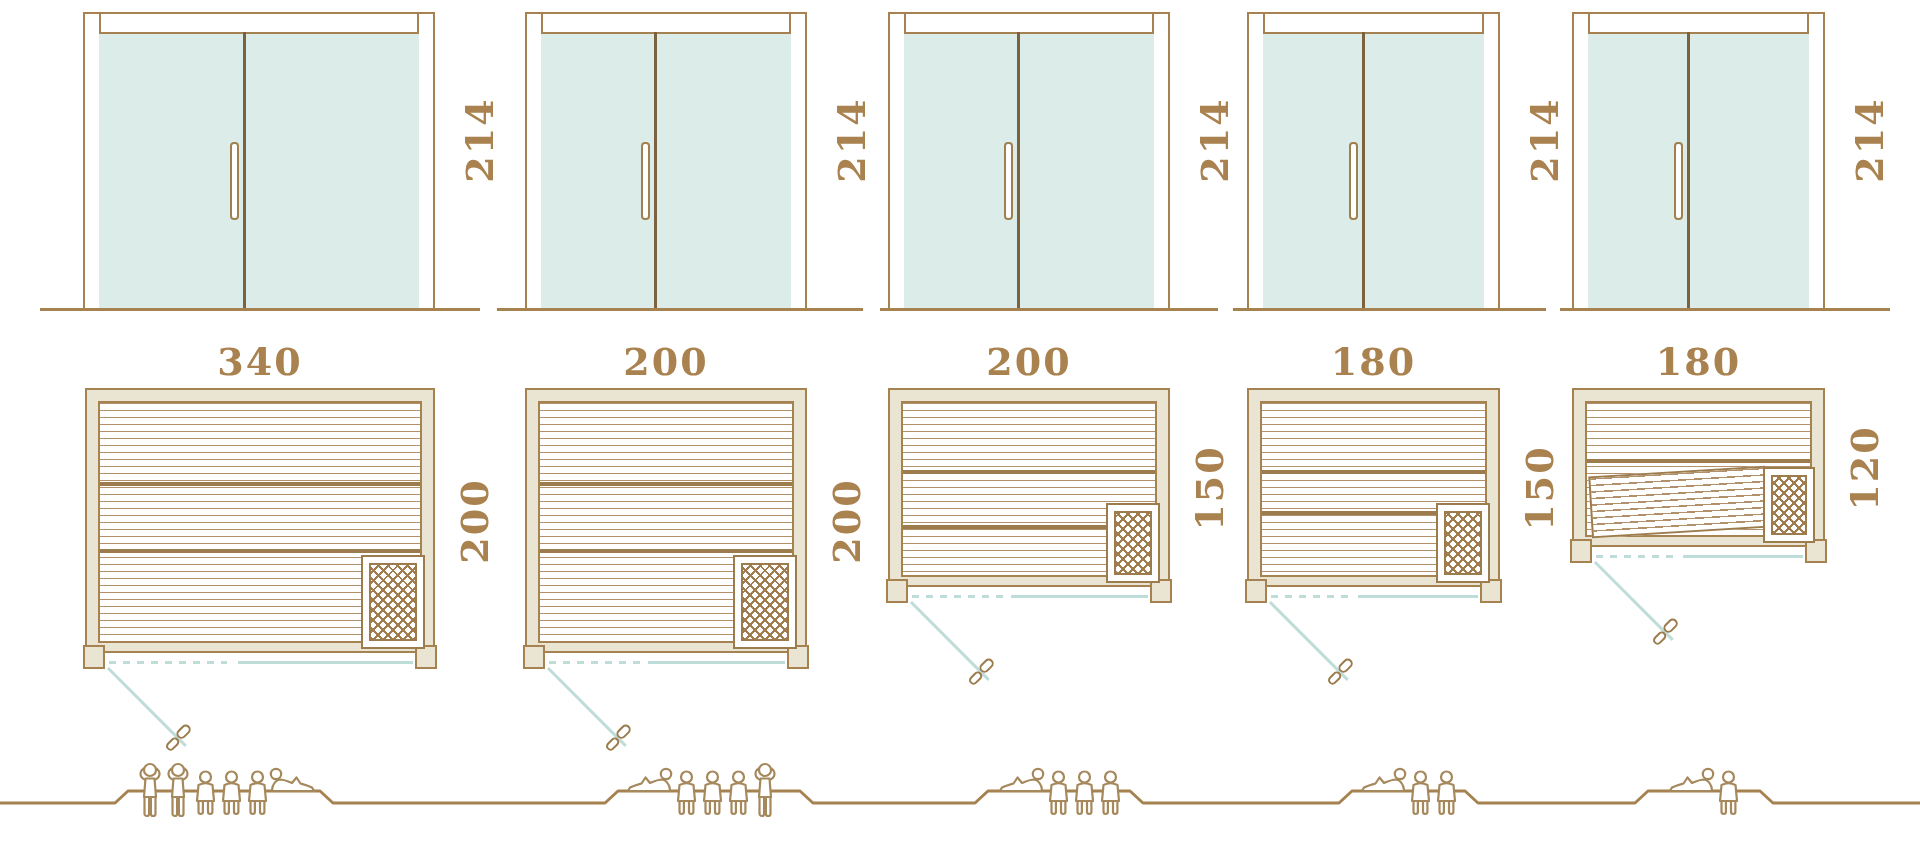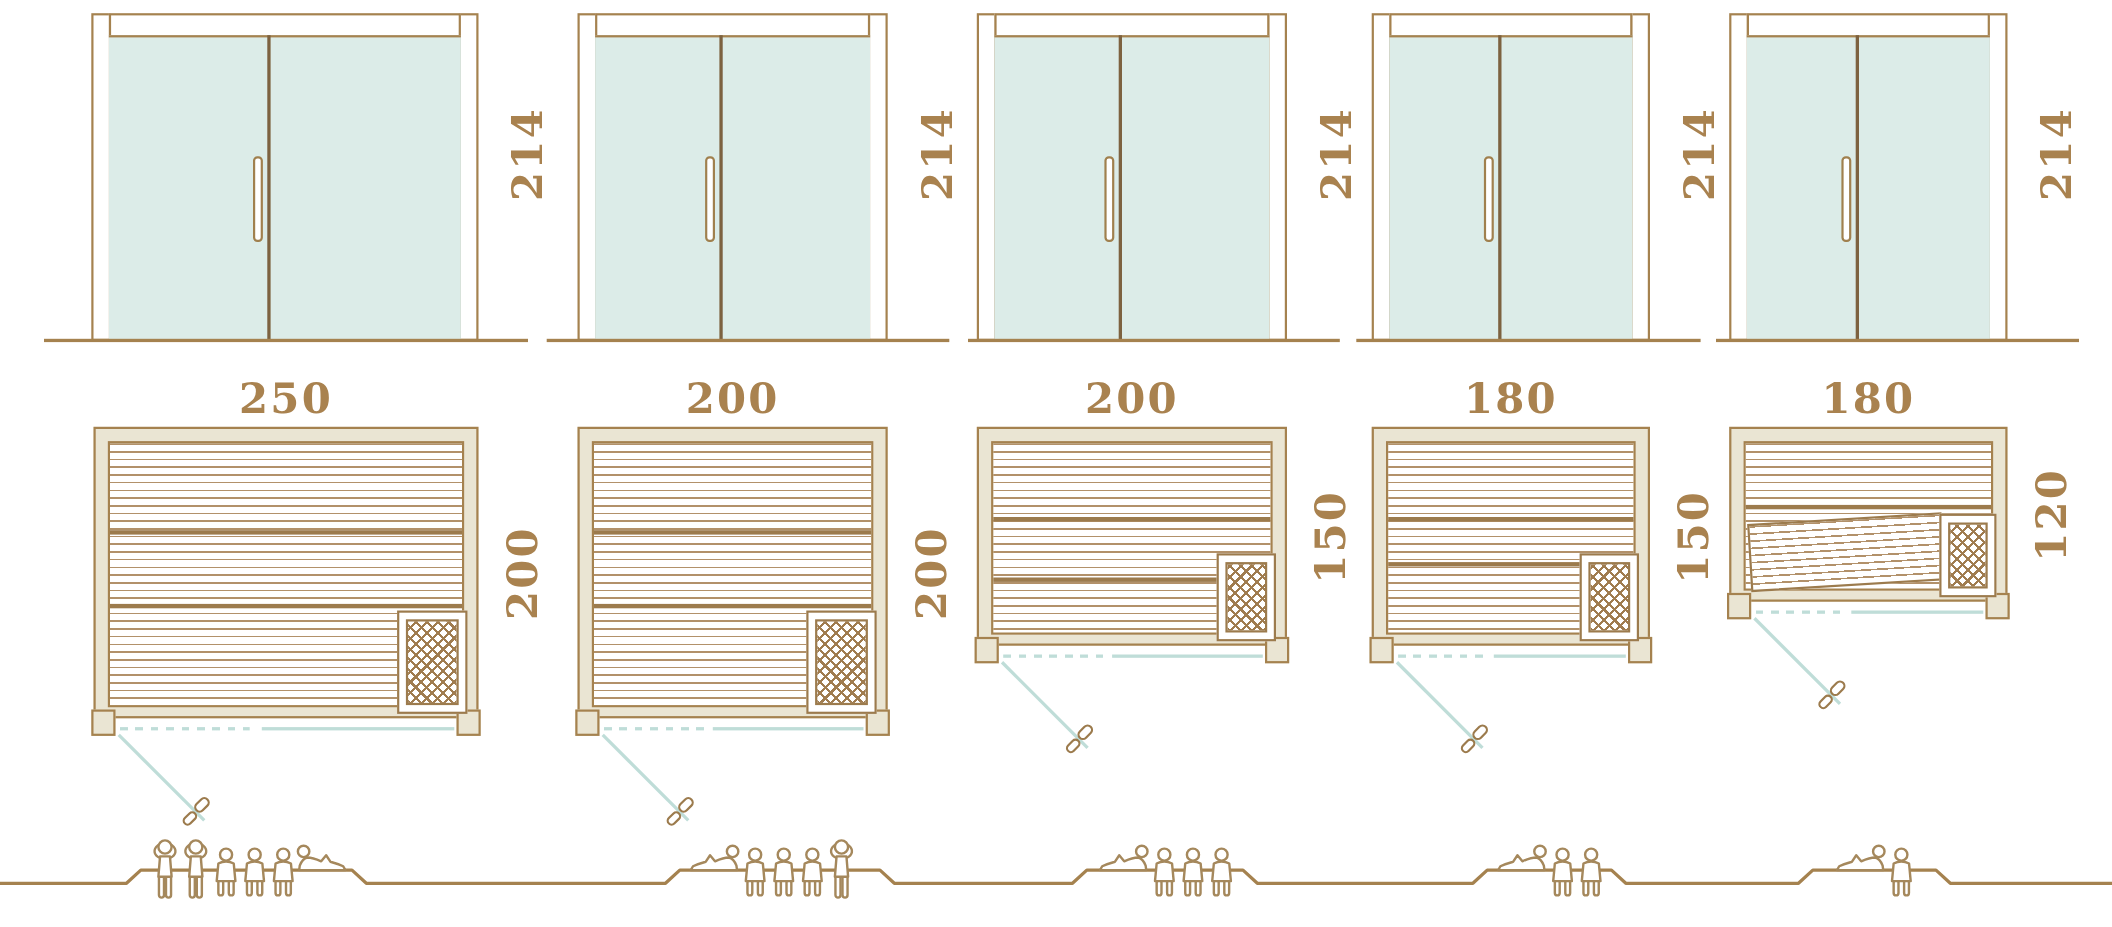--- a/index.html
+++ b/index.html
@@ -192,21 +192,21 @@
         <div class="front-solid" style="left: 109px; top: 165px; width: 120px;"></div>
       </div>
       <div class="swing-line" style="left: 1596px; top: 561px;"></div>
       <div class="swing-handle" style="left: 1649px; top: 623px; width: 34px; height: 16px;"><svg width="34" height="16" viewBox="0 0 34 16">
           <rect x="1" y="5" width="13" height="7" rx="3.5" fill="#fff" stroke="#9c7b4d" stroke-width="2"></rect>
           <rect x="17" y="3.5" width="14" height="8" rx="4" fill="#fff" stroke="#9c7b4d" stroke-width="2"></rect>
         </svg></div>
     </div>
   <div id="labels-layer">
       <div class="dim vert" style="left: 410px; top: 116px;">214</div>
-      <div class="dim" style="left: 190px; top: 338px;">250</div>
+      <div class="dim" style="left: 190px; top: 338px;">340</div>
       <div class="dim vert" style="left: 405px; top: 496.5px;">200</div>
       <div class="dim vert" style="left: 782px; top: 116px;">214</div>
       <div class="dim" style="left: 596px; top: 338px;">200</div>
       <div class="dim vert" style="left: 777px; top: 496.5px;">200</div>
       <div class="dim vert" style="left: 1145px; top: 116px;">214</div>
       <div class="dim" style="left: 959px; top: 338px;">200</div>
       <div class="dim vert" style="left: 1140px; top: 463.5px;">150</div>
       <div class="dim vert" style="left: 1475px; top: 116px;">214</div>
       <div class="dim" style="left: 1303.5px; top: 338px;">180</div>
       <div class="dim vert" style="left: 1470px; top: 463.5px;">150</div>

